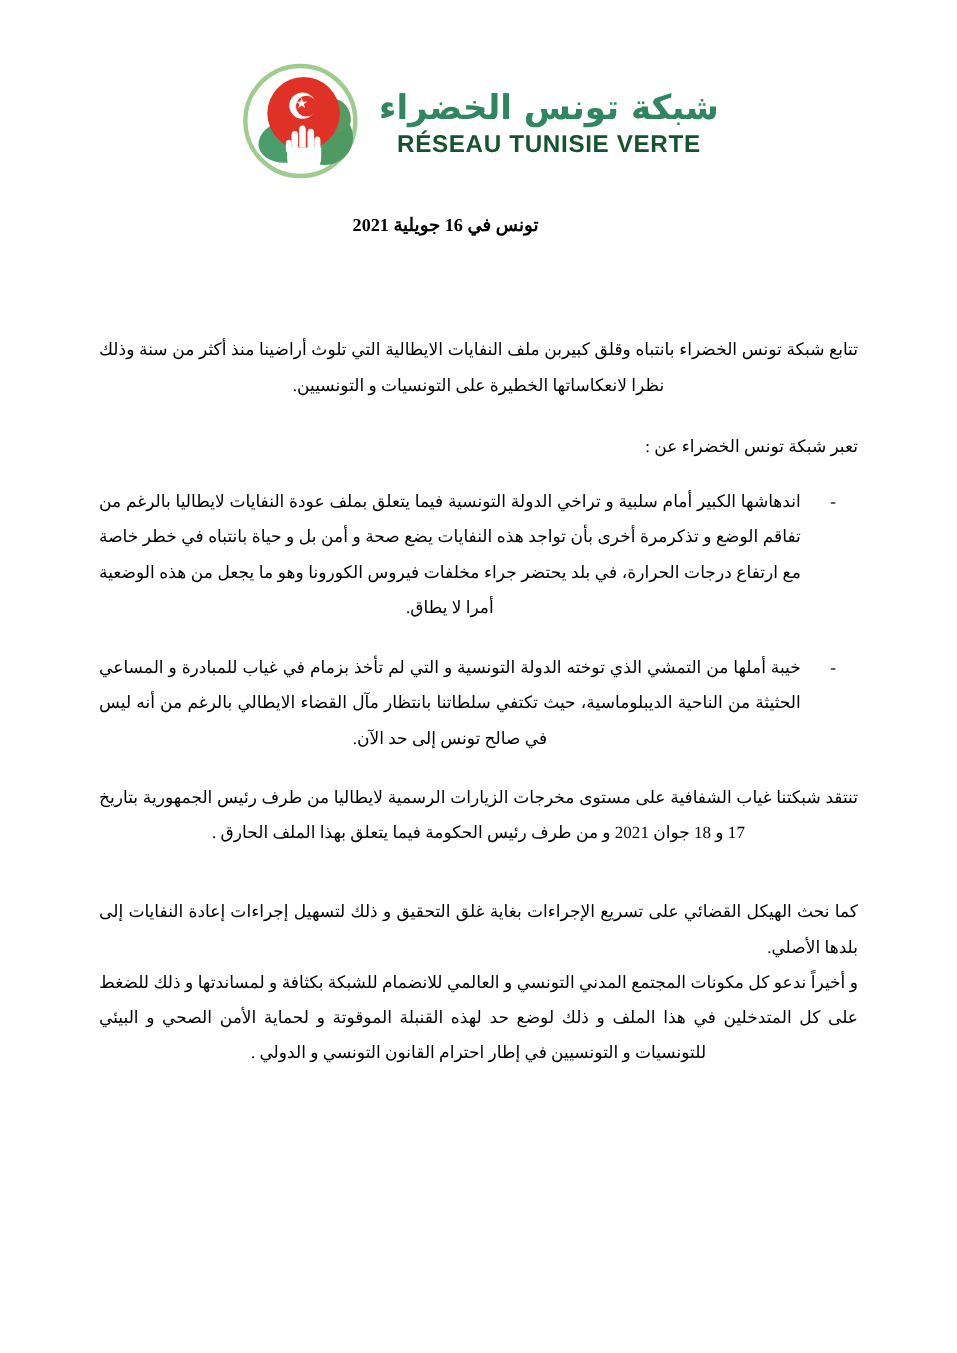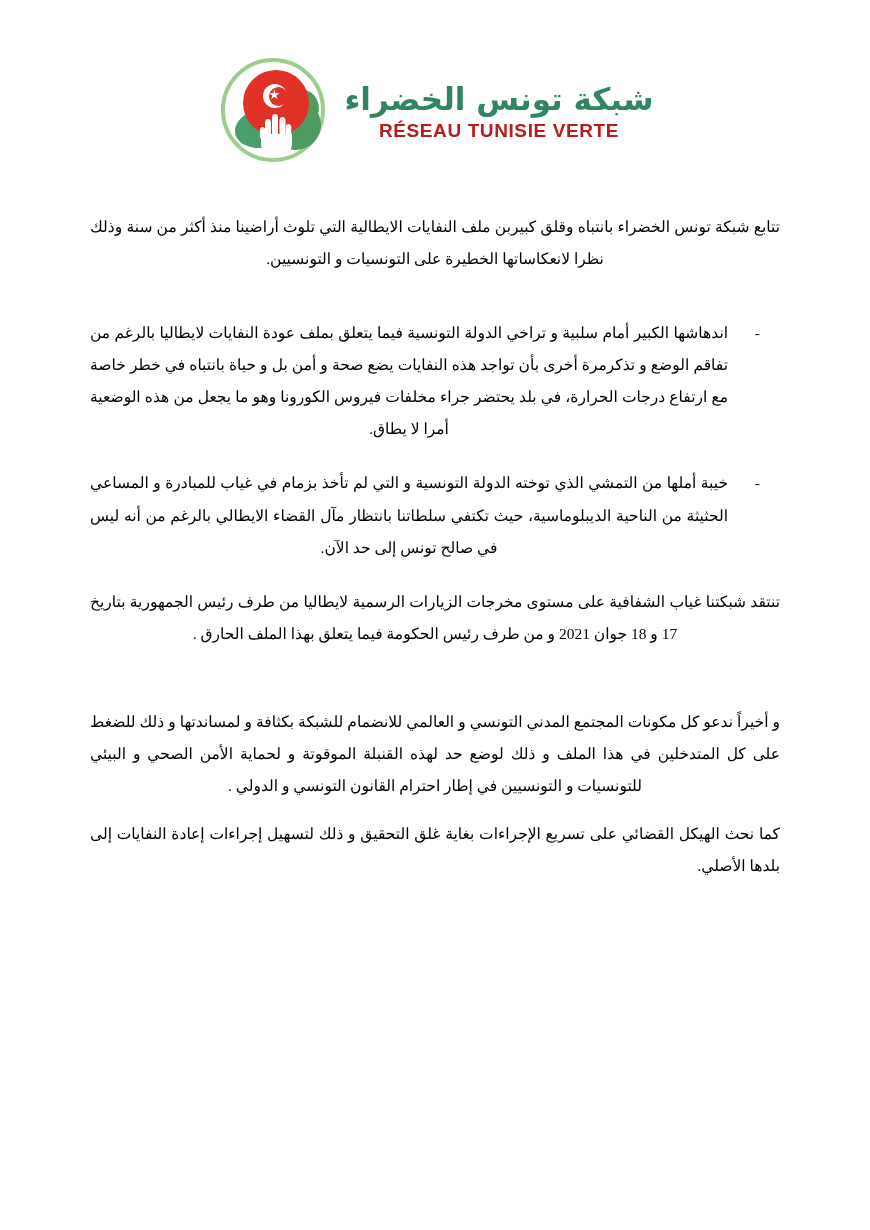--- a/index.html
+++ b/index.html
@@ -148,24 +148,24 @@
     font-family: "DejaVu Sans", "Liberation Sans", sans-serif;
     font-size: 31px;
     font-weight: bold;
     letter-spacing: 1px;
     color: #2f8660;
     direction: rtl;
     white-space: nowrap;
   }
   .logo-text .fr {
     font-family: "Liberation Sans", "DejaVu Sans", sans-serif;
-    font-size: 19px;
+    font-size: 22px;
     font-weight: bold;
     letter-spacing: 0.6px;
-    color: #b91c1c;
+    color: #14532d;
     direction: ltr;
     margin-top: 5px;
     white-space: nowrap;
   }
 
   
   .doc-body {
     position: absolute;
     top: 195px;
     right: 90px;
@@ -177,21 +177,21 @@
   .dateline {
     text-align: center;
     font-size: 16.5px;
     font-weight: bold;
     margin: 0 0 88px 0;
     direction: rtl;
     padding-right: 60px;
   }
 
   p.para {
-    margin: 16px 0 0 0;
+    margin: 0 0 0 0;
     font-size: 15.5px;
     line-height: 2.07;
     text-align: justify;
     text-align-last: center;
   }
 
   p.para.flow {
     text-align-last: right;
   }
 
@@ -255,41 +255,43 @@
     </div>
 
     <div class="logo-text">
       <div class="ar">شبكة تونس الخضراء</div>
       <div class="fr">RÉSEAU TUNISIE VERTE</div>
     </div>
   </div>
 
   <div class="doc-body">
 
+    <div class="dateline">تونس في 16 جويلية 2021</div>
 
     <p class="para">تتابع شبكة تونس الخضراء بانتباه وقلق كبيربن ملف النفايات الايطالية التي تلوث أراضينا منذ أكثر من سنة وذلك نظرا لانعكاساتها الخطيرة على التونسيات و التونسيين.</p>
 
     <div class="gap-md"></div>
 
+    <p class="para flow">تعبر شبكة تونس الخضراء عن :</p>
 
     <div class="gap-sm"></div>
 
     <ul class="bullets">
       <li>
         <span class="dash">-</span>
         <span>اندهاشها الكبير أمام سلبية و تراخي الدولة التونسية فيما يتعلق بملف عودة النفايات لايطاليا بالرغم من تفاقم الوضع و تذكرمرة أخرى بأن تواجد هذه النفايات يضع صحة و أمن بل و حياة بانتباه في خطر خاصة مع ارتفاع درجات الحرارة، في بلد يحتضر جراء مخلفات فيروس الكورونا وهو ما يجعل من هذه الوضعية أمرا لا يطاق.</span>
       </li>
       <li>
         <span class="dash">-</span>
         <span>خيبة أملها من التمشي الذي توخته الدولة التونسية و التي لم تأخذ بزمام في غياب للمبادرة و المساعي الحثيثة من الناحية الديبلوماسية، حيث تكتفي سلطاتنا بانتظار مآل القضاء الايطالي بالرغم من أنه ليس في صالح تونس إلى حد الآن.</span>
       </li>
     </ul>
 
     <p class="para">تنتقد شبكتنا غياب الشفافية على مستوى مخرجات الزيارات الرسمية لايطاليا من طرف رئيس الجمهورية بتاريخ 17 و 18 جوان 2021 و من طرف رئيس الحكومة فيما يتعلق بهذا الملف الحارق .</p>
 
     <div class="gap-lg"></div>
 
+    <p class="para flow">كما نحث الهيكل القضائي على تسريع الإجراءات بغاية غلق التحقيق و ذلك لتسهيل إجراءات إعادة النفايات إلى بلدها الأصلي.</p>
+
     <p class="para">و أخيراً ندعو كل مكونات المجتمع المدني التونسي و العالمي للانضمام للشبكة بكثافة و لمساندتها و ذلك للضغط على كل المتدخلين في هذا الملف و ذلك لوضع حد لهذه القنبلة الموقوتة و لحماية الأمن الصحي و البيئي للتونسيات و التونسيين في إطار احترام القانون التونسي و الدولي .</p>
-
-    <p class="para flow">كما نحث الهيكل القضائي على تسريع الإجراءات بغاية غلق التحقيق و ذلك لتسهيل إجراءات إعادة النفايات إلى بلدها الأصلي.</p>
 
   </div>
 </div>
 
 </body></html>

